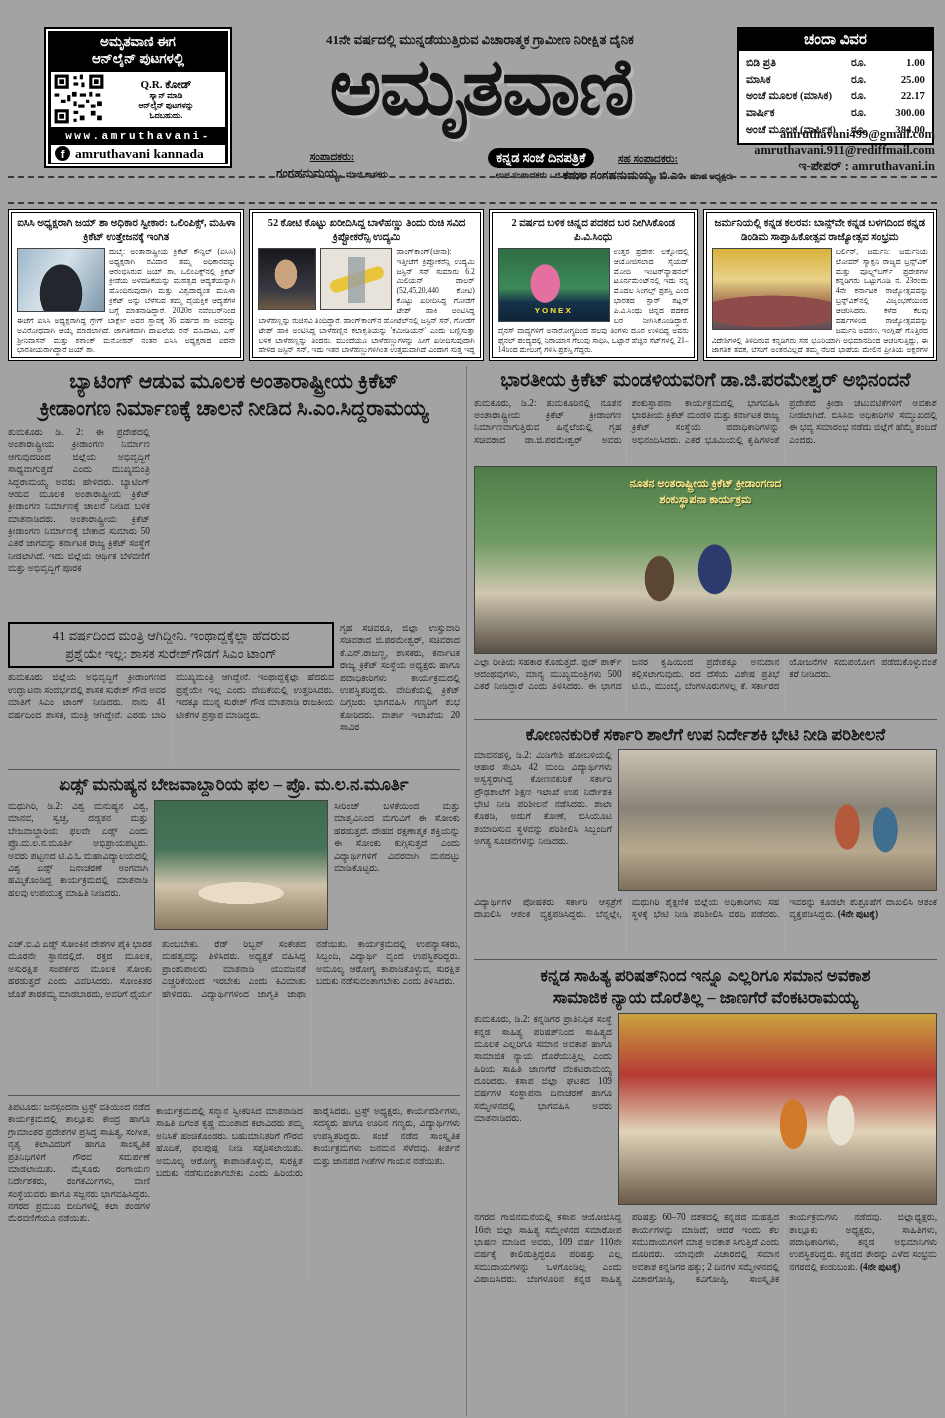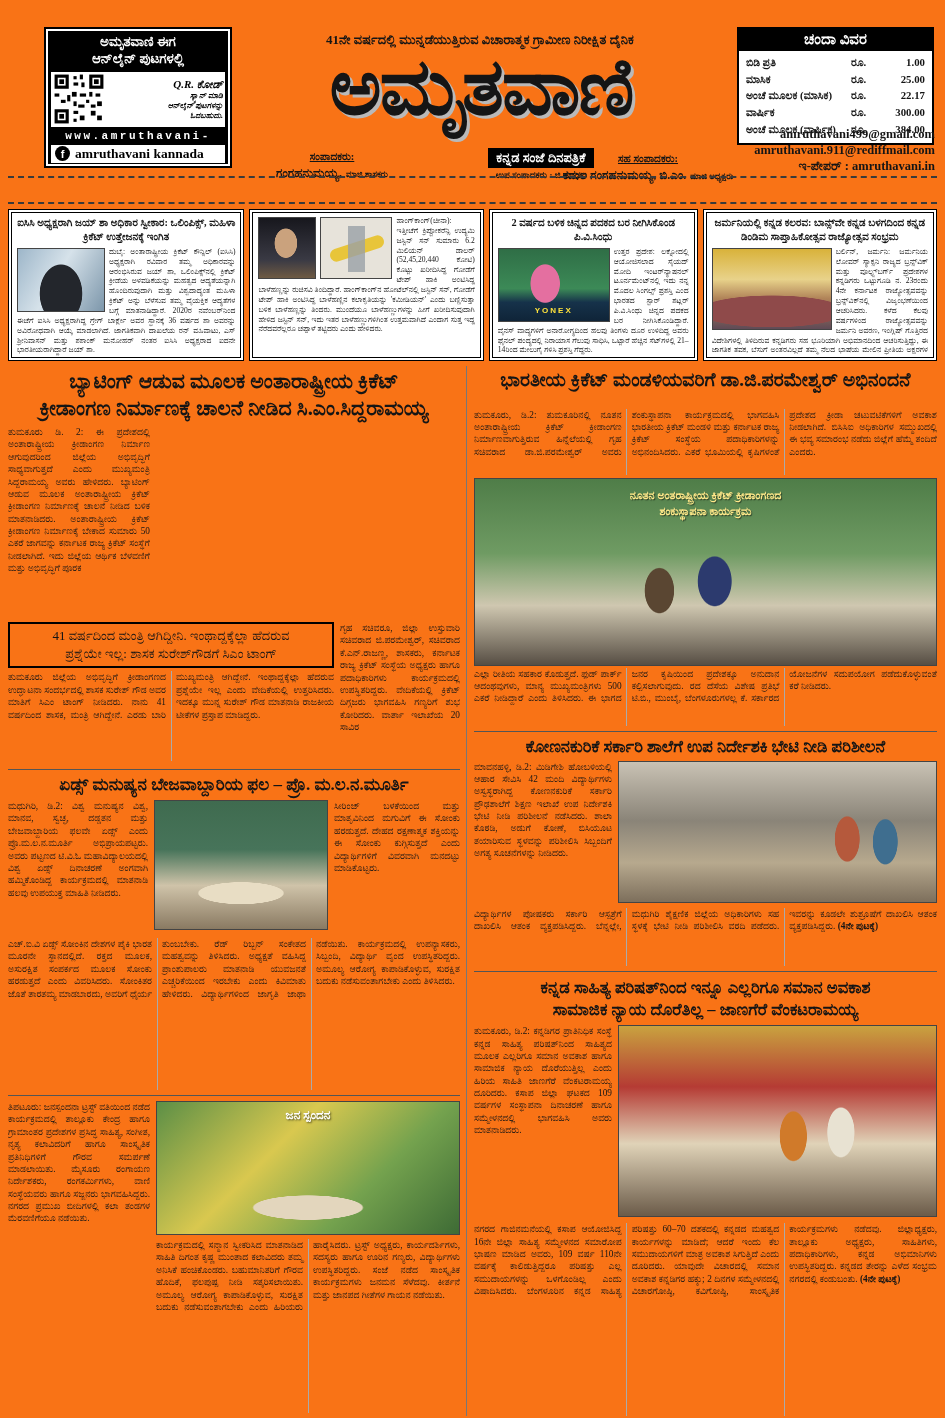--- a/index.html
+++ b/index.html
@@ -1,33 +1,33 @@
 <!DOCTYPE html>
 <html><head>
 <meta charset="utf-8">
 <style>
   * { margin:0; padding:0; box-sizing:border-box; }
   html,body { background:#e8e8e8; }
   #page {
     position:relative; width:945px; height:1418px; margin:0 auto;
-    background:#f97316; color:#151515; overflow:hidden;
+    background:#a3a3a3; color:#151515; overflow:hidden;
     font-family:"Liberation Serif", serif;
   }
   
   #header { position:relative; height:206px; }
   .online-box{
     position:absolute; left:44px; top:27px; width:188px; height:141px;
     background:#000; color:#fff; border:2px solid #000;
     box-shadow: inset 0 0 0 2px #fff; padding:5px 4px 3px;
   }
   .online-box .ot{ text-align:center; font-weight:bold; font-size:13.5px; line-height:1.25;}
   .qr-panel{ background:#fff; color:#000; border:1px solid #000; margin-top:3px;
     display:flex; align-items:center; gap:4px; height:57px; padding:2px;}
   .qr-svg{ width:52px; height:52px; flex:none;}
-  .qr-txt{ flex:1; text-align:right;font-style:italic; }
+  .qr-txt{ flex:1; text-align:center; }
   .qr-txt .b{ font-weight:bold; font-size:11px;}
   .qr-txt .s{ font-size:7.8px; font-weight:bold; line-height:1.25;}
   .webline{ font-family:"Liberation Mono", monospace; font-weight:bold; font-size:11px;
     letter-spacing:2.5px; text-align:center; margin-top:2px; white-space:nowrap;}
   .fb-row{ background:#fff; color:#000; border:1px solid #000; margin-top:2px;
     display:flex; align-items:center; gap:5px; padding:1px 4px;}
   .fb-icon{ width:15px; height:15px; border-radius:50%; background:#000; color:#fff;
     font-family:"Liberation Sans",sans-serif; font-weight:bold; font-size:11px;
     display:flex; align-items:center; justify-content:center; flex:none;}
   .fb-row .t{ font-weight:bold; font-size:13.5px; font-family:"Liberation Serif",serif;}
@@ -35,21 +35,21 @@
     font-weight:bold; font-size:13px; }
   .masthead{ position:absolute; left:233px; top:47px; width:496px; text-align:center;
     font-size:79px; font-weight:bold; line-height:1.02; letter-spacing:-2px;
     font-family:"DejaVu Serif", serif; text-shadow:3px 3px 0 #b9b9b9; white-space:nowrap;}
   .editor-blk{ position:absolute; left:252px; top:151px; width:160px; text-align:center;}
   .editor-blk .lbl, .coeditor-blk .lbl{ font-weight:bold; font-size:10.5px; text-decoration:underline;}
   .editor-blk .nm, .coeditor-blk .nm{ font-weight:bold; font-size:12px; }
   .editor-blk .sm, .coeditor-blk .sm{ font-size:8.5px; font-weight:bold;}
   .center-blk{ position:absolute; left:443px; top:148px; width:196px; text-align:center;}
   .paper-type{ display:inline-block; background:#000; color:#fff; font-weight:bold;
-    font-size:13px; padding:2px 8px;}
+    font-size:13px; padding:2px 8px;border-radius:10px;}
   .subed{ font-size:9px; font-weight:bold; margin-top:2px;}
   .coeditor-blk{ position:absolute; left:558px; top:153px; width:180px; text-align:center;}
   .subs-box{ position:absolute; left:737px; top:27px; width:197px; border:2px solid #000; background:#fff;}
   .subs-title{ background:#000; color:#fff; text-align:center; font-weight:bold;
     font-size:15px; padding:2px 0 3px;}
   .subs-rows{ padding:3px 7px 5px;}
   .subs-row{ display:flex; font-size:10.8px; font-weight:bold; line-height:1.55;}
   .subs-row .l{ flex:1; text-align:left;}
   .subs-row .c{ width:26px;}
   .subs-row .v{ width:48px; text-align:right;}
@@ -128,21 +128,21 @@
   .a6-right{ flex:1;}
   .ph-jana{ width:100%; height:134px; position:relative; background:
     radial-gradient(90px 20px at 50% 80%, #e3d6bd 60%, transparent 62%),
     linear-gradient(135deg,#5c8f46 0%, #d9c84f 38%, #74a24e 68%, #3e6b35 100%);}
   .ph-jana .ban{ position:absolute; top:6px; left:0; right:0; text-align:center;
     color:#fff; font-weight:bold; font-size:12px; text-shadow:1px 1px 2px #00000099;}
   .a6-cols{ margin-top:4px; column-count:2; column-gap:10px; column-rule:1px solid #aaa;
     height:174px; overflow:hidden;}
   
   .a2-head{ text-align:center; font-weight:bold; font-size:19px; line-height:1.3; margin-top:2px;}
-  .a2-cols1{ margin-top:16px; column-count:3; column-gap:10px; column-rule:1px solid #aaa;
+  .a2-cols1{ margin-top:4px; column-count:3; column-gap:10px; column-rule:1px solid #aaa;
     height:66px; overflow:hidden;font-family:Liberation Serif, serif;}
   .ph-dais{ width:100%; height:188px; margin:3px 0 2px; position:relative; background:
     radial-gradient(30px 44px at 52% 55%, #2c3a6e 55%, transparent 58%),
     radial-gradient(26px 40px at 40% 60%, #5a4632 55%, transparent 58%),
     linear-gradient(180deg,#4f7d48 0%, #6f9b63 40%, #cfc7b0 68%, #574e44 100%);}
   .ph-dais .ban{ position:absolute; top:8px; left:0; right:0; text-align:center;
     color:#ffe98a; font-weight:bold; font-size:11px; line-height:1.5;
     text-shadow:1px 1px 1px #00000088;}
   .a2-cols2{ column-count:3; column-gap:10px; column-rule:1px solid #aaa;
     height:58px; overflow:hidden;}
@@ -290,20 +290,21 @@
 
   <div id="teasers">
     <div class="teaser t1">
       <div class="t-head">ಐಸಿಸಿ ಅಧ್ಯಕ್ಷರಾಗಿ ಜಯ್ ಶಾ ಅಧಿಕಾರ ಸ್ವೀಕಾರ: ಒಲಿಂಪಿಕ್ಸ್, ಮಹಿಳಾ ಕ್ರಿಕೆಟ್ ಉತ್ತೇಜನಕ್ಕೆ ಇಂಗಿತ</div>
       <div class="t-body">
         <span class="ph ph-jay fl"></span>
         <span>ದುಬೈ: ಅಂತಾರಾಷ್ಟ್ರೀಯ ಕ್ರಿಕೆಟ್ ಕೌನ್ಸಿಲ್ (ಐಸಿಸಿ) ಅಧ್ಯಕ್ಷರಾಗಿ ರವಿವಾರ ತಮ್ಮ ಅಧಿಕಾರವನ್ನು ಆರಂಭಿಸಿರುವ ಜಯ್ ಶಾ, ಒಲಿಂಪಿಕ್ಸ್‌ನಲ್ಲಿ ಕ್ರಿಕೆಟ್ ಕ್ರೀಡೆಯ ಅಳವಡಿಕೆಯನ್ನು ಮಹತ್ವದ ಆದ್ಯತೆಯನ್ನಾಗಿ ಹೊಂದಿರುವುದಾಗಿ ಮತ್ತು ವಿಶ್ವದಾದ್ಯಂತ ಮಹಿಳಾ ಕ್ರಿಕೆಟ್ ಅನ್ನು ಬೆಳೆಸುವ ತಮ್ಮ ವೈಯಕ್ತಿಕ ಆದ್ಯತೆಗಳ ಬಗ್ಗೆ ಮಾತನಾಡಿದ್ದಾರೆ. 2020ರ ನವೆಂಬರ್‌ನಿಂದ ಈಚೆಗೆ ಐಸಿಸಿ ಅಧ್ಯಕ್ಷರಾಗಿದ್ದ ಗ್ರೇಗ್ ಬಾರ್ಕ್ಲೇ ಅವರ ಸ್ಥಾನಕ್ಕೆ 36 ವರ್ಷದ ಶಾ ಅವರನ್ನು ಅವಿರೋಧವಾಗಿ ಆಯ್ಕೆ ಮಾಡಲಾಗಿದೆ. ಜಾಗತಿಕವಾಗಿ ದಾಖಲೆಯ ರನ್ ವಹಿವಾಟು, ಎಸ್ ಶ್ರೀನಿವಾಸನ್ ಮತ್ತು ಶಶಾಂಕ್ ಮನೋಹರ್ ನಂತರ ಐಸಿಸಿ ಅಧ್ಯಕ್ಷರಾದ ಐದನೇ ಭಾರತೀಯರಾಗಿದ್ದಾರೆ ಜಯ್ ಶಾ.</span>
       </div>
     </div>
     <div class="teaser t2">
+      <div class="t-head">52 ಕೋಟಿ ಕೊಟ್ಟು ಖರೀದಿಸಿದ್ದ ಬಾಳೆಹಣ್ಣು ತಿಂದು ರುಚಿ ಸವಿದ ಕ್ರಿಪ್ಟೋಕರೆನ್ಸಿ ಉದ್ಯಮಿ</div>
       <div class="t-body">
         <span class="ph ph-banana-man fl"></span>
         <span class="ph ph-banana fl">
             <span class="fruit"></span>
             <span class="tape"></span>
           </span>
         <span>ಹಾಂಗ್‌ಕಾಂಗ್(ಚೀನಾ): ಇತ್ತೀಚೆಗೆ ಕ್ರಿಪ್ಟೋಕರೆನ್ಸಿ ಉದ್ಯಮಿ ಜಸ್ಟಿನ್ ಸನ್ ಸುಮಾರು 6.2 ಮಿಲಿಯನ್ ಡಾಲರ್ (52,45,20,440 ಕೋಟಿ) ಕೊಟ್ಟು ಖರೀದಿಸಿದ್ದ ಗೋಡೆಗೆ ಟೇಪ್ ಹಾಕಿ ಅಂಟಿಸಿದ್ದ ಬಾಳೆಹಣ್ಣನ್ನು ರುಚಿಸವಿ ತಿಂದಿದ್ದಾರೆ. ಹಾಂಗ್‌ಕಾಂಗ್‌ನ ಹೋಟೆಲ್‌ನಲ್ಲಿ ಜಸ್ಟಿನ್ ಸನ್, ಗೋಡೆಗೆ ಟೇಪ್ ಹಾಕಿ ಅಂಟಿಸಿದ್ದ ಬಾಳೆಹಣ್ಣಿನ ಕಲಾಕೃತಿಯನ್ನು 'ಕಮೀಡಿಯನ್' ಎಂದು ಬಣ್ಣಿಸುತ್ತಾ ಬಳಿಕ ಬಾಳೆಹಣ್ಣನ್ನು ತಿಂದರು. ಮುಂದೆಯೂ ಬಾಳೆಹಣ್ಣುಗಳನ್ನು ಹೀಗೆ ಖರೀದಿಸುವುದಾಗಿ ಹೇಳಿದ ಜಸ್ಟಿನ್ ಸನ್, ಇದು ಇತರ ಬಾಳೆಹಣ್ಣುಗಳಿಗಿಂತ ಉತ್ತಮವಾಗಿದೆ ಎಂದಾಗ ಸುತ್ತ ಇದ್ದ ನೆರೆದವರೆಲ್ಲರೂ ಚಪ್ಪಾಳೆ ತಟ್ಟಿದರು ಎಂದು ಹೇಳಿದರು.</span>
       </div>
     </div>
     <div class="teaser t3">
@@ -355,23 +356,20 @@
           <div class="ph ph-class"></div>
           <div class="a4-cr body-txt">ಸೀರಿಂಜ್ ಬಳಕೆಯಿಂದ ಮತ್ತು ಮಾತೃವಿನಿಂದ ಮಗುವಿಗೆ ಈ ಸೋಂಕು ಹರಡುತ್ತದೆ. ದೇಹದ ರಕ್ಷಣಾತ್ಮಕ ಶಕ್ತಿಯನ್ನು ಈ ಸೋಂಕು ಕುಗ್ಗಿಸುತ್ತದೆ ಎಂದು ವಿದ್ಯಾರ್ಥಿಗಳಿಗೆ ವಿವರವಾಗಿ ಮನದಟ್ಟು ಮಾಡಿಕೊಟ್ಟರು.</div>
         </div>
         <div class="a4-cols body-txt">ಎಚ್.ಐ.ವಿ ಏಡ್ಸ್ ಸೋಂಕಿನ ದೇಶಗಳ ಪೈಕಿ ಭಾರತ ಮೂರನೇ ಸ್ಥಾನದಲ್ಲಿದೆ. ರಕ್ತದ ಮೂಲಕ, ಅಸುರಕ್ಷಿತ ಸಂಪರ್ಕದ ಮೂಲಕ ಸೋಂಕು ಹರಡುತ್ತದೆ ಎಂದು ವಿವರಿಸಿದರು. ಸೋಂಕಿತರ ಜೊತೆ ತಾರತಮ್ಯ ಮಾಡಬಾರದು, ಅವರಿಗೆ ಧೈರ್ಯ ತುಂಬಬೇಕು. ರೆಡ್ ರಿಬ್ಬನ್ ಸಂಕೇತದ ಮಹತ್ವವನ್ನು ತಿಳಿಸಿದರು. ಅಧ್ಯಕ್ಷತೆ ವಹಿಸಿದ್ದ ಪ್ರಾಂಶುಪಾಲರು ಮಾತನಾಡಿ ಯುವಜನತೆ ಎಚ್ಚರಿಕೆಯಿಂದ ಇರಬೇಕು ಎಂದು ಕಿವಿಮಾತು ಹೇಳಿದರು. ವಿದ್ಯಾರ್ಥಿಗಳಿಂದ ಜಾಗೃತಿ ಜಾಥಾ ನಡೆಯಿತು. ಕಾರ್ಯಕ್ರಮದಲ್ಲಿ ಉಪನ್ಯಾಸಕರು, ಸಿಬ್ಬಂದಿ, ವಿದ್ಯಾರ್ಥಿ ವೃಂದ ಉಪಸ್ಥಿತರಿದ್ದರು. ಅಮೂಲ್ಯ ಆರೋಗ್ಯ ಕಾಪಾಡಿಕೊಳ್ಳುವ, ಸುರಕ್ಷಿತ ಬದುಕು ನಡೆಸುವಂತಾಗಬೇಕು ಎಂದು ತಿಳಿಸಿದರು.</div>
       </div>
 
       <div class="rule-top">
         <div class="a6-row">
           <div class="a6-cl body-txt">ತಿಪಟೂರು: ಜನಸ್ಪಂದನಾ ಟ್ರಸ್ಟ್ ವತಿಯಿಂದ ನಡೆದ ಕಾರ್ಯಕ್ರಮದಲ್ಲಿ ತಾಲ್ಲೂಕು ಕೇಂದ್ರ ಹಾಗೂ ಗ್ರಾಮಾಂತರ ಪ್ರದೇಶಗಳ ಪ್ರಸಿದ್ಧ ಸಾಹಿತ್ಯ, ಸಂಗೀತ, ನೃತ್ಯ ಕಲಾವಿದರಿಗೆ ಹಾಗೂ ಸಾಂಸ್ಕೃತಿಕ ಪ್ರತಿನಿಧಿಗಳಿಗೆ ಗೌರವ ಸಮರ್ಪಣೆ ಮಾಡಲಾಯಿತು. ಮೈಸೂರು ರಂಗಾಯಣ ನಿರ್ದೇಶಕರು, ರಂಗಕರ್ಮಿಗಳು, ವಾಣಿ ಸಂಸ್ಥೆಯವರು ಹಾಗೂ ಸಜ್ಜನರು ಭಾಗವಹಿಸಿದ್ದರು. ನಗರದ ಪ್ರಮುಖ ಬೀದಿಗಳಲ್ಲಿ ಕಲಾ ತಂಡಗಳ ಮೆರವಣಿಗೆಯೂ ನಡೆಯಿತು.</div>
           <div class="a6-right">
-            <div class="ph ph-jana">
-              <span class="ban">ಜನ ಸ್ಪಂದನ</span>
-            </div>
             <div class="a6-cols body-txt">ಕಾರ್ಯಕ್ರಮದಲ್ಲಿ ಸನ್ಮಾನ ಸ್ವೀಕರಿಸಿದ ಮಾತನಾಡಿದ ಸಾಹಿತಿ ದಿಗಂತ ಕೃಷ್ಣ ಮುಂತಾದ ಕಲಾವಿದರು ತಮ್ಮ ಅನಿಸಿಕೆ ಹಂಚಿಕೊಂಡರು. ಬಹುಮಾನಿತರಿಗೆ ಗೌರವ ಹೊದಿಕೆ, ಫಲಪುಷ್ಪ ನೀಡಿ ಸತ್ಕರಿಸಲಾಯಿತು. ಅಮೂಲ್ಯ ಆರೋಗ್ಯ ಕಾಪಾಡಿಕೊಳ್ಳುವ, ಸುರಕ್ಷಿತ ಬದುಕು ನಡೆಸುವಂತಾಗಬೇಕು ಎಂದು ಹಿರಿಯರು ಹಾರೈಸಿದರು. ಟ್ರಸ್ಟ್ ಅಧ್ಯಕ್ಷರು, ಕಾರ್ಯದರ್ಶಿಗಳು, ಸದಸ್ಯರು ಹಾಗೂ ಊರಿನ ಗಣ್ಯರು, ವಿದ್ಯಾರ್ಥಿಗಳು ಉಪಸ್ಥಿತರಿದ್ದರು. ಸಂಜೆ ನಡೆದ ಸಾಂಸ್ಕೃತಿಕ ಕಾರ್ಯಕ್ರಮಗಳು ಜನಮನ ಸೆಳೆದವು. ಕೀರ್ತನೆ ಮತ್ತು ಜಾನಪದ ಗೀತೆಗಳ ಗಾಯನ ನಡೆಯಿತು.</div>
           </div>
         </div>
       </div>
     </div>
 
     <div id="colR">
 
       <div>
         <div class="a2-head">ಭಾರತೀಯ ಕ್ರಿಕೆಟ್ ಮಂಡಳಿಯವರಿಗೆ ಡಾ.ಜಿ.ಪರಮೇಶ್ವರ್ ಅಭಿನಂದನೆ</div>

